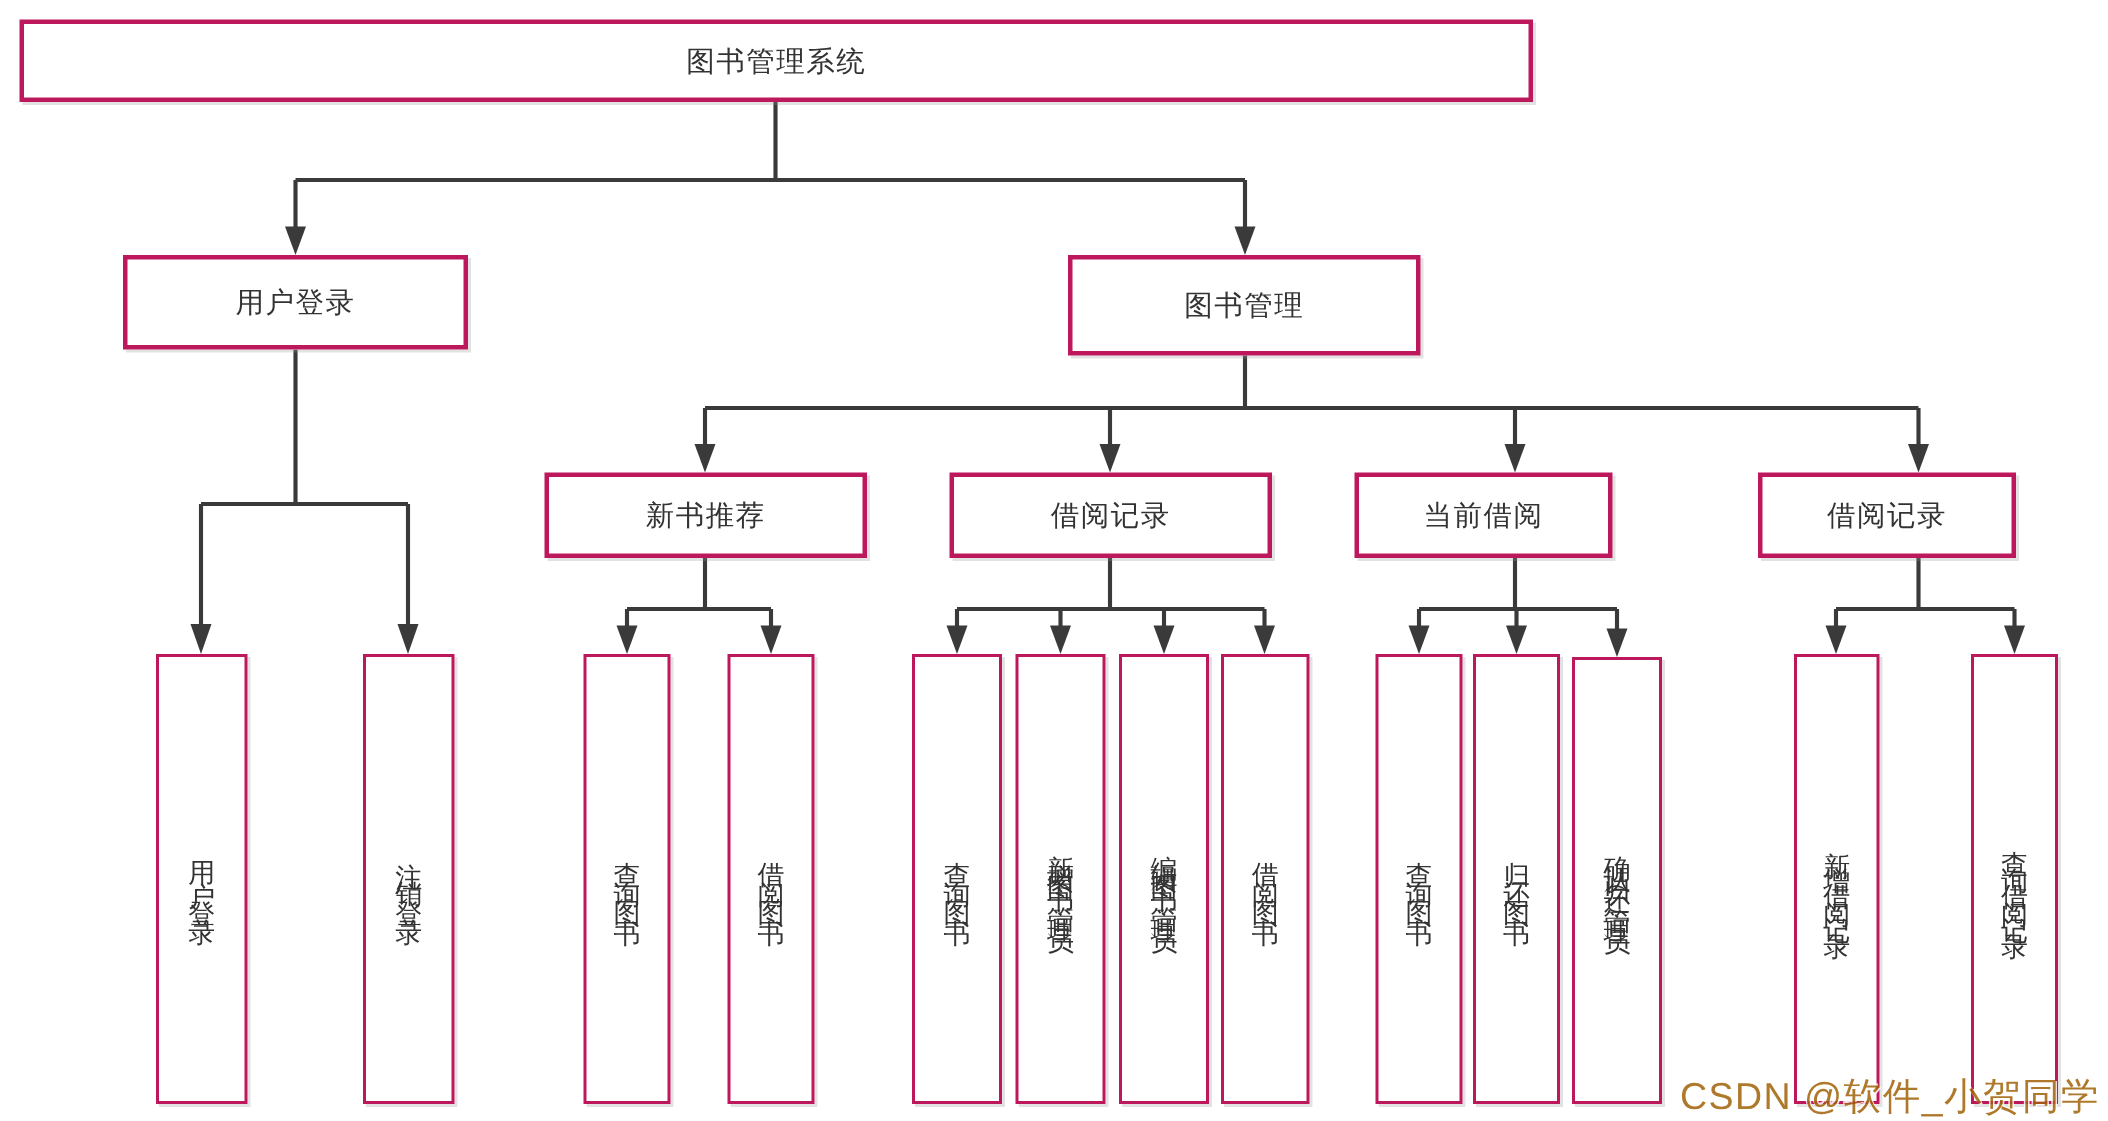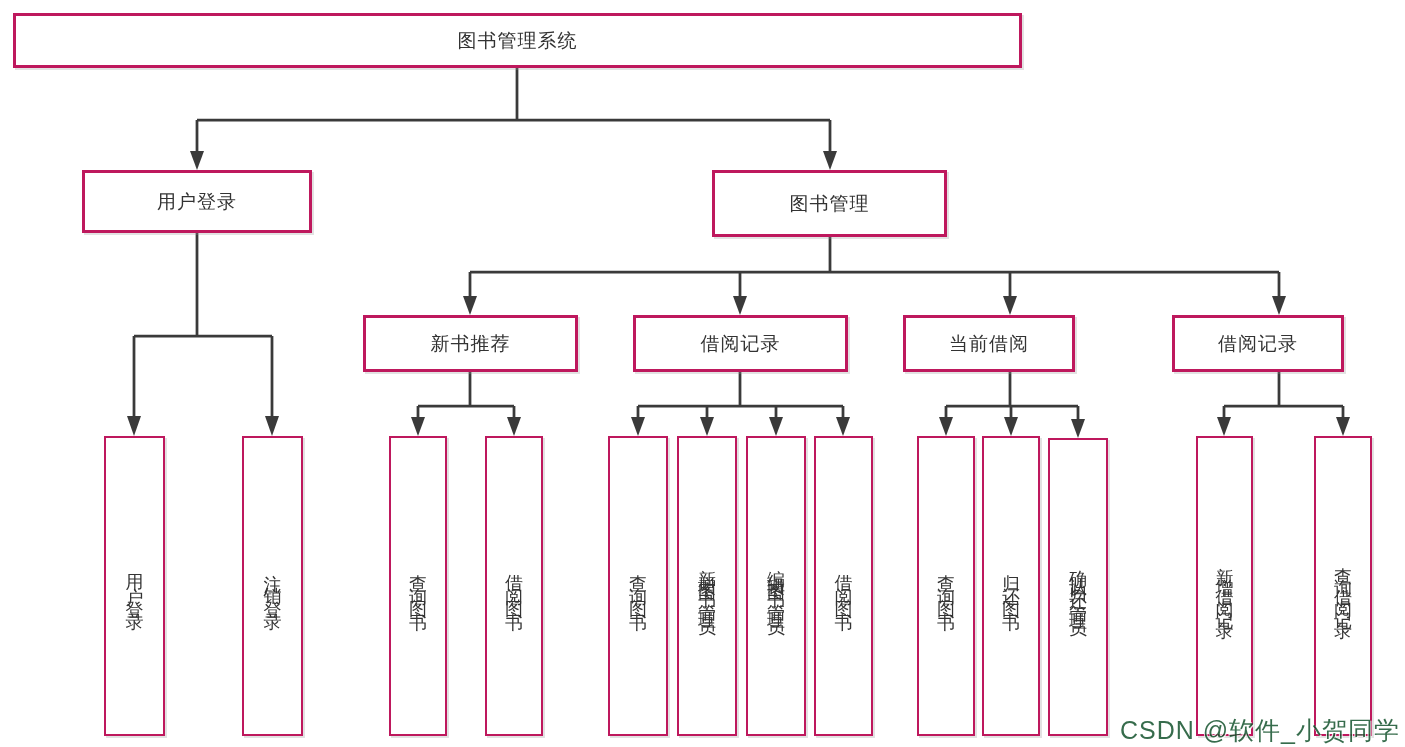--- a/index.html
+++ b/index.html
@@ -158,15 +158,15 @@
     <span class="vlabel ls-tight">确认归还（管理员）</span>
   </div>
 
   <div class="box leaf" style="left:1196px;top:436px;width:57px;height:300px">
     <span class="vlabel ls-mid">新增借阅记录</span>
   </div>
   <div class="box leaf" style="left:1314px;top:436px;width:58px;height:300px">
     <span class="vlabel ls-mid">查询借阅记录</span>
   </div>
 
-  <div class="watermark" style="color: #14532d;">CSDN @软件_小贺同学</div>
+  <div class="watermark" style="color: #a16207;">CSDN @软件_小贺同学</div>
 
 </div>
 
 </body></html>

